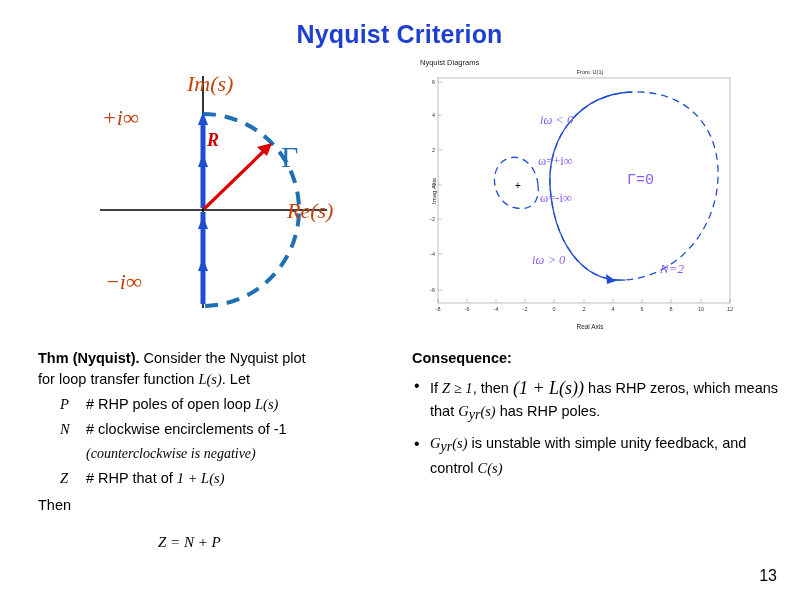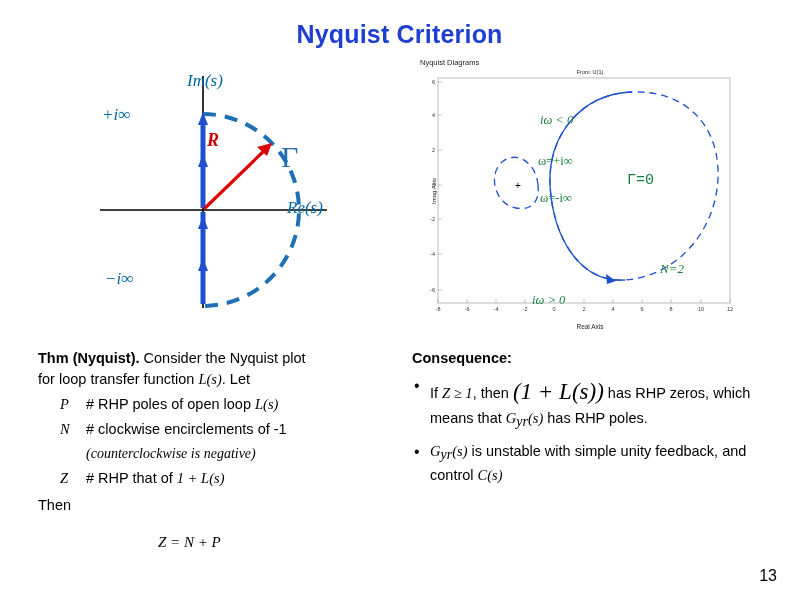--- a/index.html
+++ b/index.html
@@ -40,22 +40,22 @@
     left: 95px;
     top: 68px;
     width: 290px;
     height: 245px;
   }
   .fig-left svg { display: block; }
   .lbl {
     position: absolute;
     font-family: "Liberation Serif", serif;
     font-style: italic;
-    font-size: 17px;
-    color: #0369a1;
+    font-size: 22px;
+    color: #c2410c;
     white-space: nowrap;
   }
   .lbl-ims { left: 92px; top: 3px; }
   .lbl-res { left: 192px; top: 130px; }
   .lbl-pinf { left: 7px; top: 37px; }
   .lbl-minf { left: 10px; top: 201px; }
   .lbl-R {
     left: 112px; top: 62px;
     color: #cc0000;
     font-weight: bold;
@@ -109,28 +109,28 @@
     color: #222;
     transform: rotate(-90deg);
     transform-origin: center;
     width: 60px;
     text-align: center;
   }
   .ann {
     position: absolute;
     font-family: "Liberation Serif", serif;
     font-size: 12.5px;
-    color: #15803d;
+    color: #8b5cf6;
     white-space: nowrap;
   }
   .ann-it { font-style: italic; }
   .ann1 { left: 120px; top: 55px; }
   .ann2 { left: 118px; top: 96px; }
   .ann3 { left: 120px; top: 133px; }
-  .ann4 { left: 112px; top: 195px; margin-top: 40px; }
+  .ann4 { left: 112px; top: 195px; }
   .ann5 { left: 207px; top: 114px; font-size: 15px; font-family: Liberation Mono, monospace; }
   .ann6 { left: 240px; top: 203px; font-size: 13px; font-style: italic; }
 
   
   .body-left {
     position: absolute;
     left: 38px;
     top: 348px;
     width: 360px;
     font-size: 14.5px;
@@ -186,21 +186,21 @@
     left: 2px;
     top: -1px;
     font-size: 16px;
   }
   .mathi {
     font-family: "Liberation Serif", serif;
     font-style: italic;
   }
   .bigparen {
     font-family: "Liberation Serif", serif;
-    font-size: 23px;
+    font-size: 18px;
     vertical-align: -1px;
   }
   .sub {
     font-size: 14px;
     vertical-align: -3px;
     font-family: "Liberation Serif", serif;
     font-style: italic;
   }
   .page-num {
     position: absolute;

